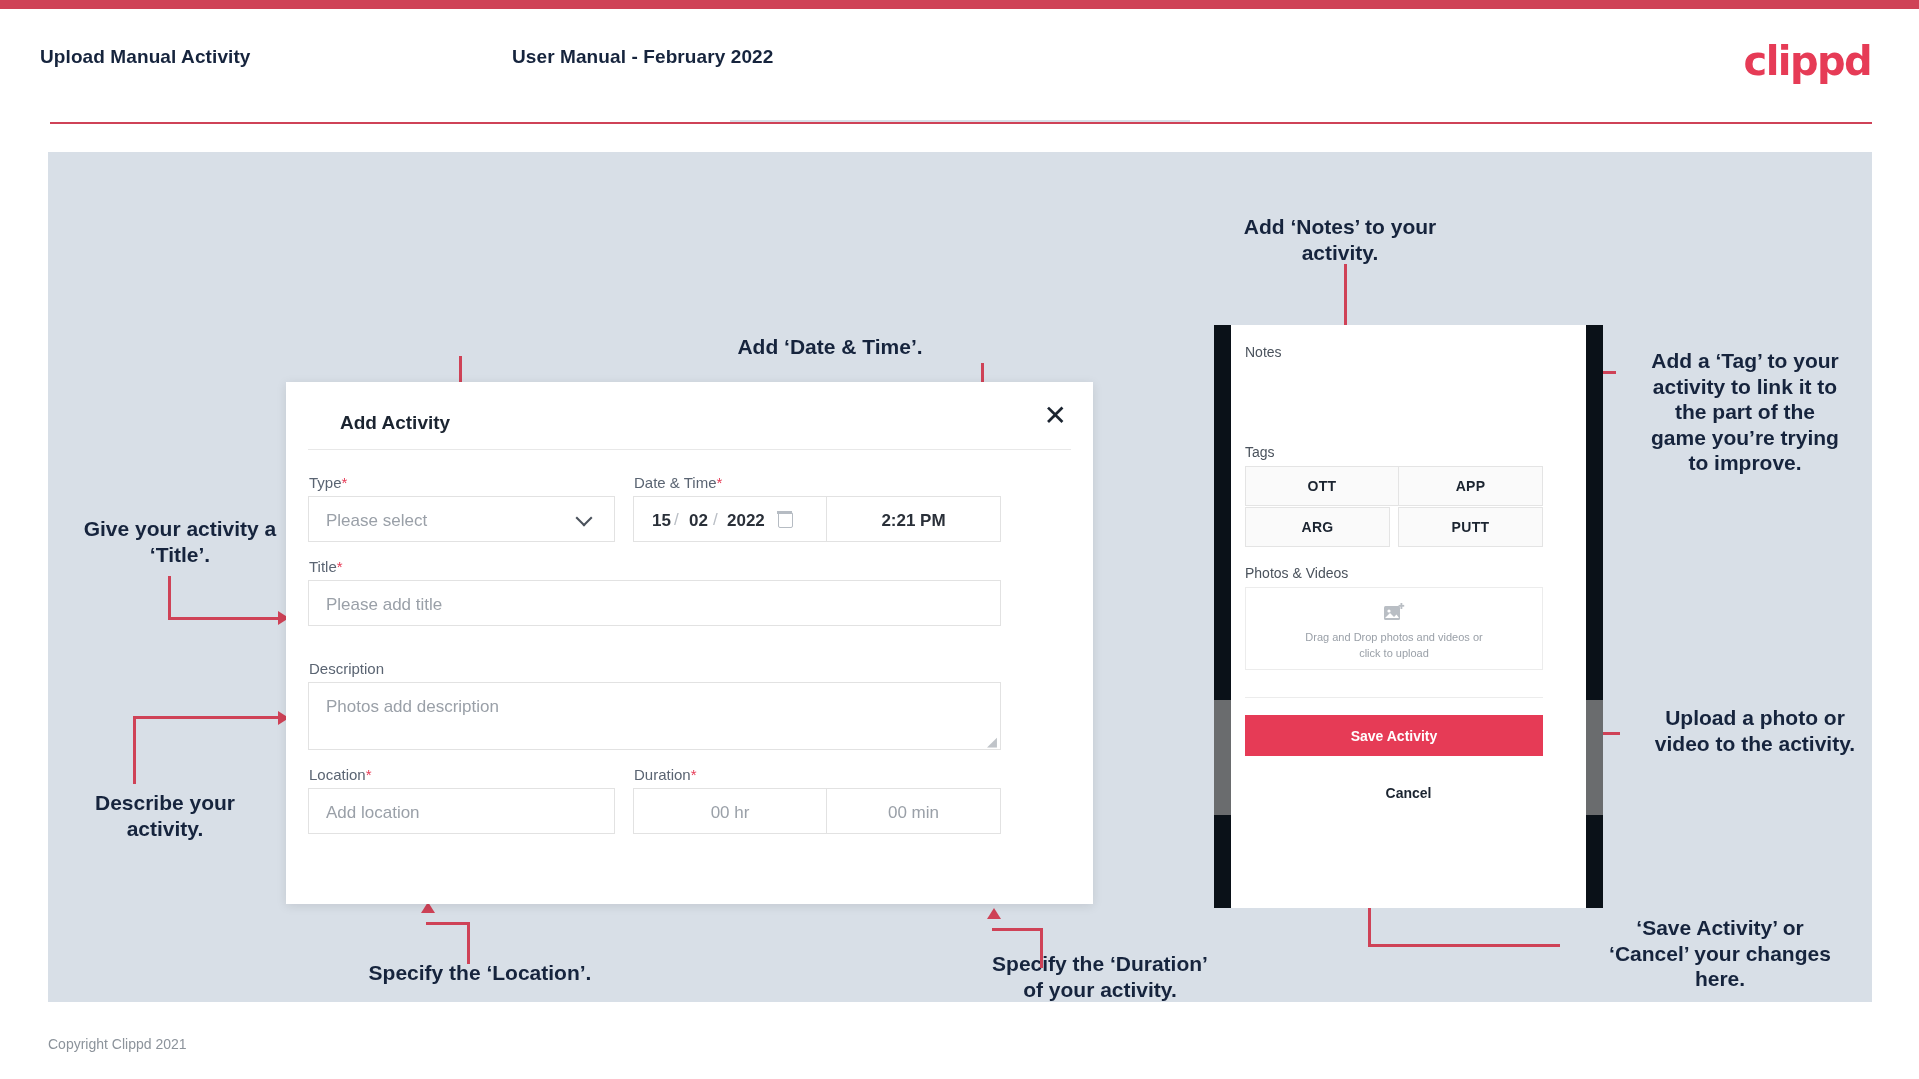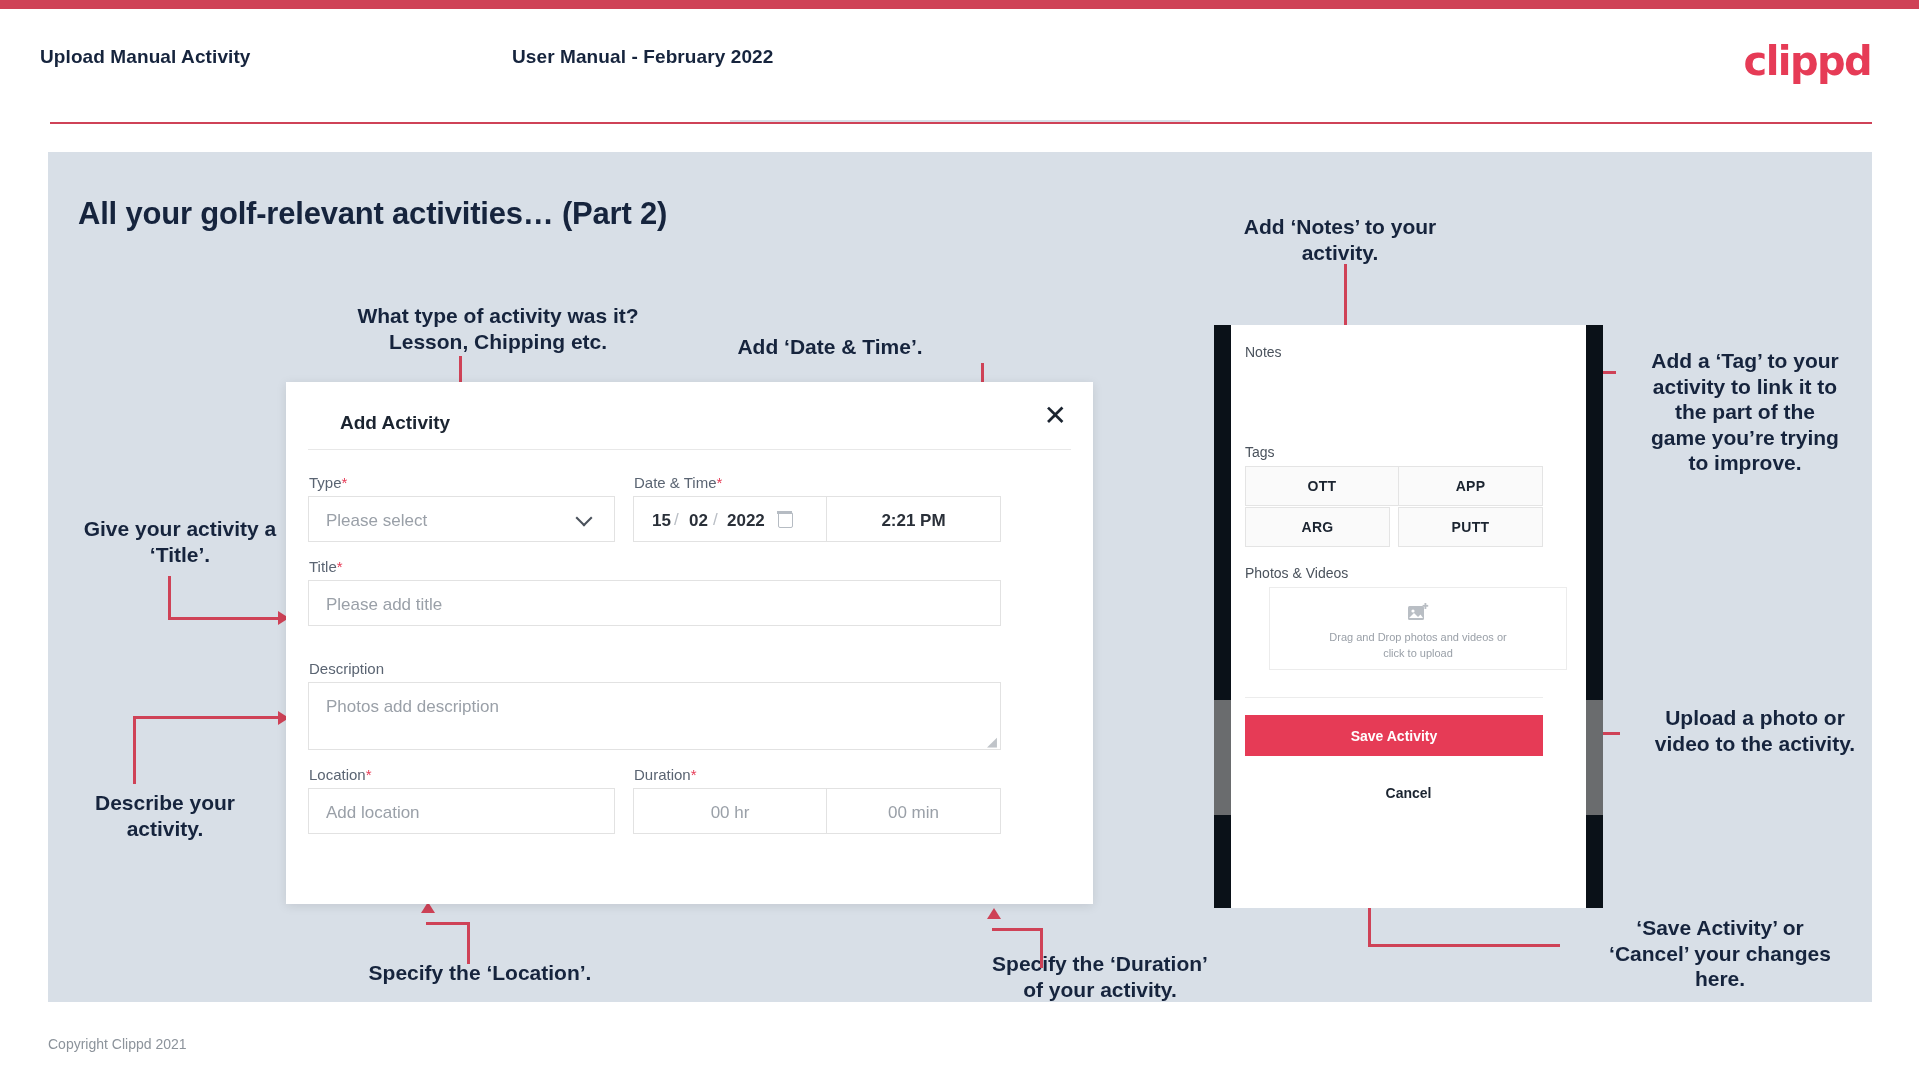--- a/index.html
+++ b/index.html
@@ -89,26 +89,21 @@
   <div class="top-bar"></div>
 
   <div class="hdr-left">Upload Manual Activity</div>
   <div class="hdr-mid">User Manual - February 2022</div>
   <div class="logo">clippd</div>
   <div class="hdr-rule2"></div>
   <div class="hdr-rule"></div>
 
   <div class="slide"></div>
 
-  <div class="title1">All your golf-relevant activities… (Part 2)</div>
-
-  <div class="ann c" style="left:348px; top:303px; width:300px;">
-    <div>What type of activity was it?</div>
-    <div>Lesson, Chipping etc.</div>
-  </div>
+
   <div class="ann c" style="left:700px; top:334px; width:260px;">Add ‘Date &amp; Time’.</div>
 
   <div class="ann c" style="left:1225px; top:214px; width:230px;">
     <div>Add ‘Notes’ to your</div>
     <div>activity.</div>
   </div>
 
   <div class="ann c" style="left:40px; top:516px; width:280px;">
     <div>Give your activity a</div>
     <div>‘Title’.</div>
@@ -258,21 +253,21 @@
 
       <div class="m-label" style="left:14px; top:19px;">Notes</div>
 
       <div class="m-label" style="left:14px; top:119px;">Tags</div>
       <div class="m-tag" style="left:14px; top:141px; width:154px; height:40px;">OTT</div>
       <div class="m-tag" style="left:167px; top:141px; width:145px; height:40px;">APP</div>
       <div class="m-tag" style="left:14px; top:182px; width:145px; height:40px;">ARG</div>
       <div class="m-tag" style="left:167px; top:182px; width:145px; height:40px;">PUTT</div>
 
       <div class="m-label" style="left:14px; top:240px;">Photos &amp; Videos</div>
-      <div class="m-drop" style="left:14px; top:262px; width:298px; height:83px;margin-left:24px;">
+      <div class="m-drop" style="left:14px; top:262px; width:298px; height:83px;">
         <svg style="position:absolute; left:137px; top:14px;" width="24" height="22" viewBox="0 0 24 22">
           <rect x="1" y="4" width="16" height="14" rx="1.5" fill="#b9bec4"></rect>
           <circle cx="6" cy="9" r="1.6" fill="#ffffff"></circle>
           <path d="M2 16 L7 11 L11 15 L13.5 12.5 L16 16 Z" fill="#ffffff"></path>
           <rect x="17.5" y="1" width="1.8" height="6" fill="#b9bec4"></rect>
           <rect x="15.6" y="2.9" width="5.6" height="1.8" fill="#b9bec4"></rect>
         </svg>
         <div class="m-drop-txt" style="top:42px;">
           <div>Drag and Drop photos and videos or</div>
           <div>click to upload</div>

